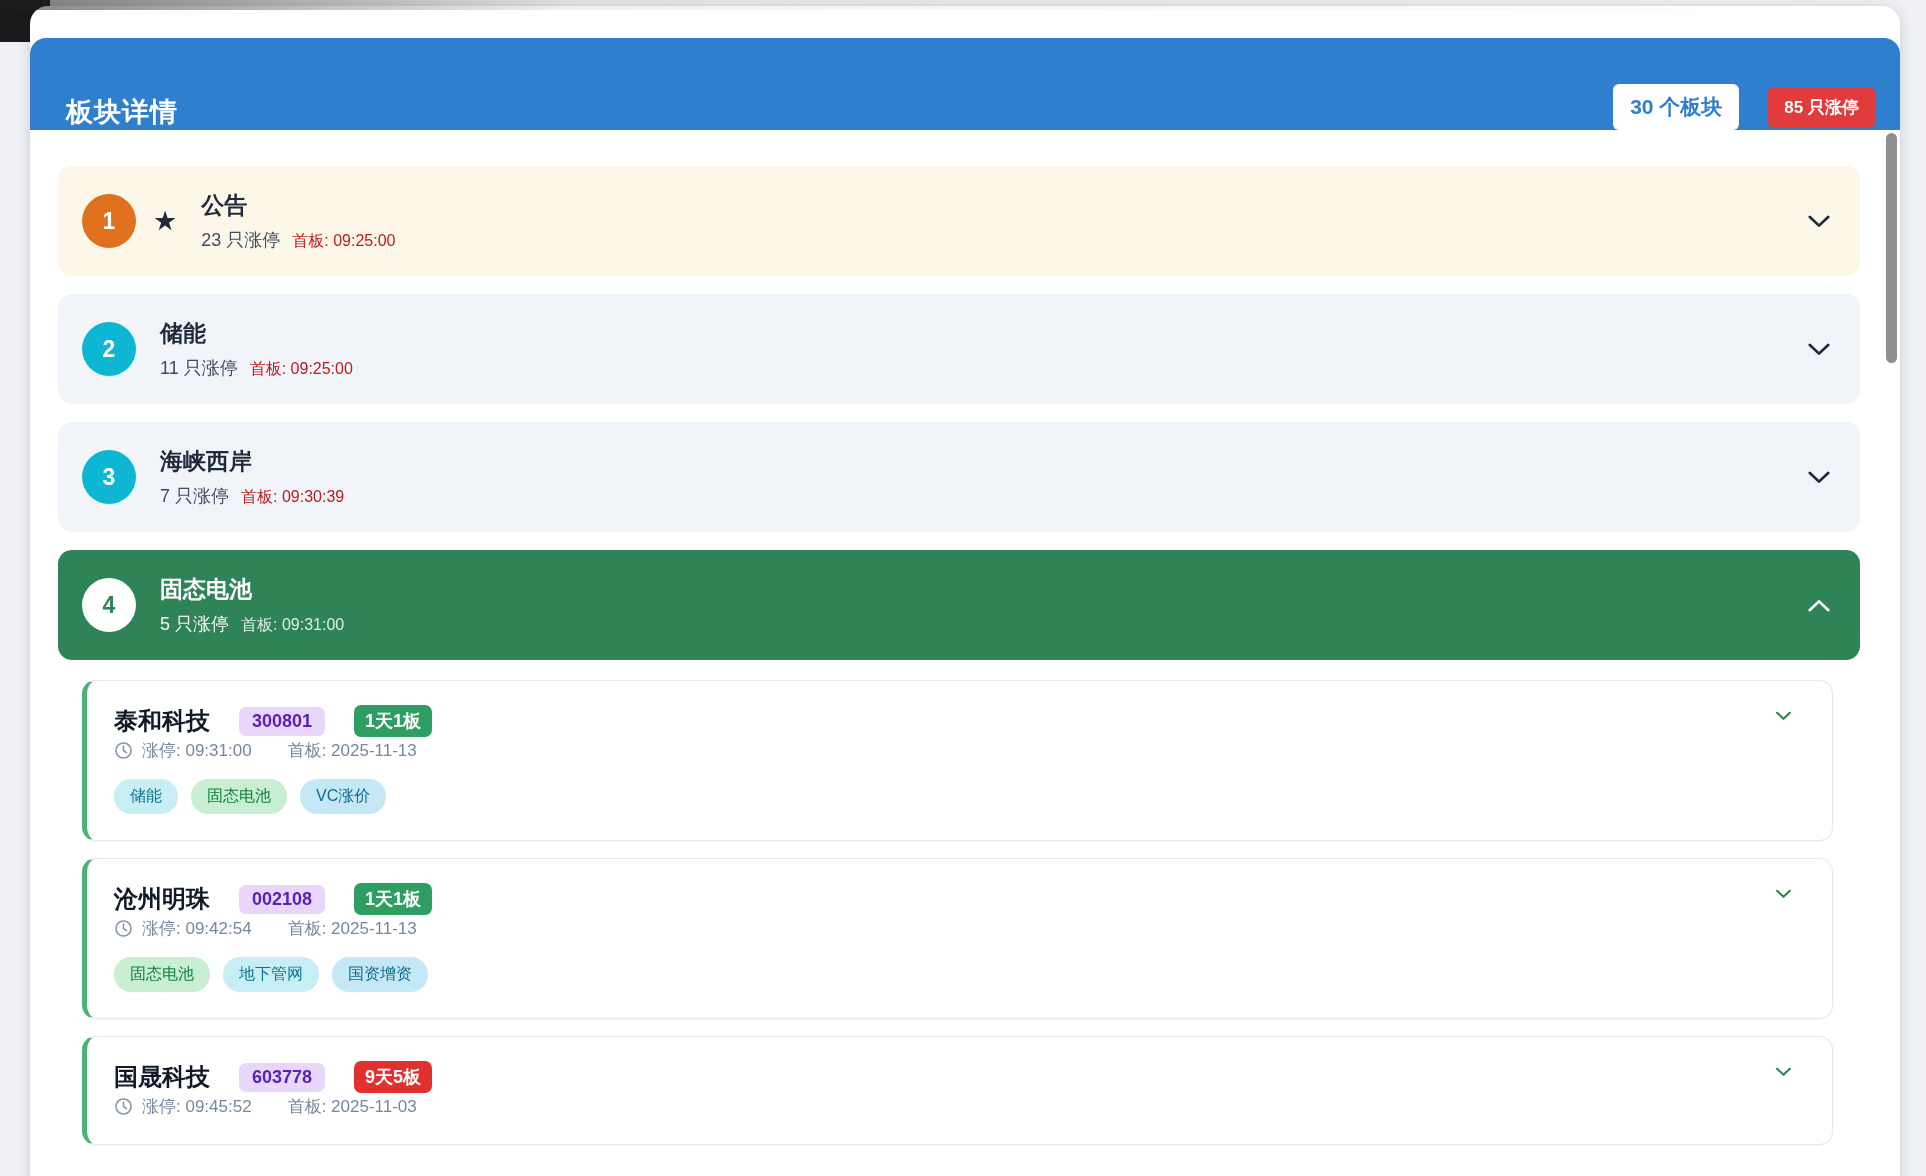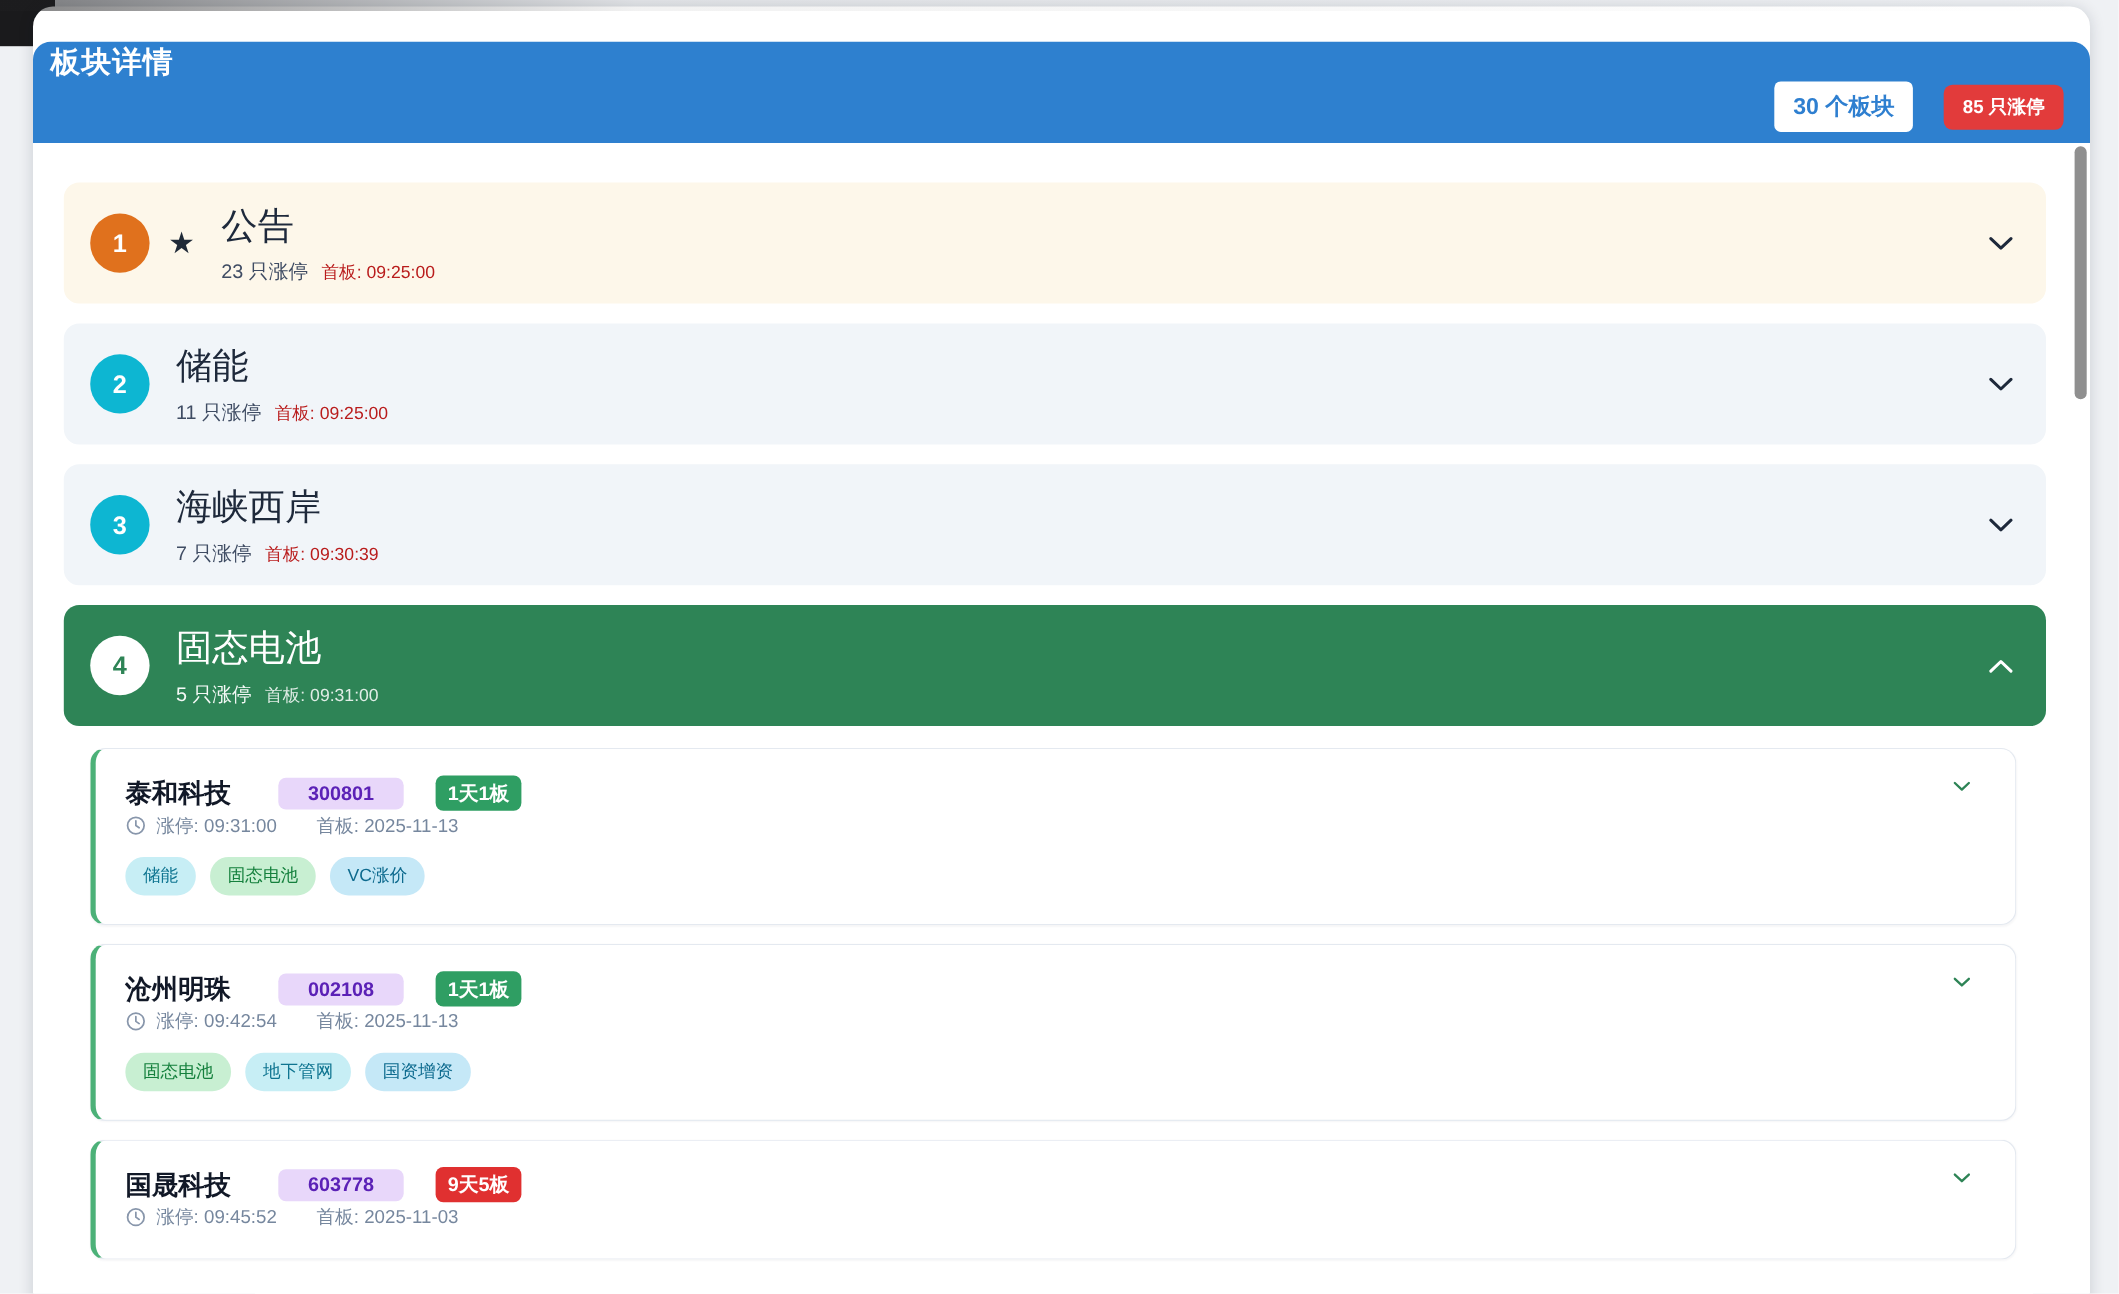--- a/index.html
+++ b/index.html
@@ -20,21 +20,21 @@
   }
   .window {
     position: absolute; left: 30px; top: 6px; width: 1870px; height: 1200px;
     background: #ffffff; border-radius: 18px 18px 0 0;
     box-shadow: 0 2px 14px rgba(15,23,42,.16);
     z-index: 1; padding-top: 32px;
   }
   
   .panel-header {
     height: 92px; background: #2e80cf; border-radius: 16px 16px 0 0;
-    display: flex; align-items: flex-start; padding: 0 24px 0 16px; flex-direction: column;
+    display: flex; align-items: flex-end; padding: 0 24px 0 36px;
   }
   .panel-title { color: #ffffff; font-size: 27px; font-weight: bold; letter-spacing: 1px; }
   .header-badges { margin-left: auto; display: flex; align-items: center; gap: 28px; }
   .badge-count {
     background: #ffffff; color: #2e7fd0; font-size: 21px; font-weight: bold;
     padding: 9px 17px; border-radius: 6px;
   }
   .badge-limit {
     background: #e23b3b; color: #ffffff; font-size: 17px; font-weight: bold;
     padding: 9px 17px; border-radius: 8px;
@@ -50,42 +50,42 @@
   .theme-gray  { background: #f1f5f9; }
   .theme-green { background: #2e8456; }
   .rank-badge {
     width: 54px; height: 54px; border-radius: 50%; flex: 0 0 54px;
     display: flex; align-items: center; justify-content: center;
     color: #ffffff; font-size: 23px; font-weight: bold;
   }
   .theme-green .rank-badge { background: #ffffff !important; color: #2e8456; }
   .star { font-size: 27px; color: #1f2937; margin-left: 17px; line-height: 1; }
   .sector-text { margin-left: 24px; }
-  .sector-name { font-size: 33px; font-weight: normal; color: #1e293b; margin-bottom: 7px; }
+  .sector-name { font-size: 23px; font-weight: bold; color: #1e293b; margin-bottom: 7px; }
   .sector-sub { font-size: 18px; color: #3f4c63; }
   .sector-first { font-size: 16px; color: #b91c1c; margin-left: 12px; }
   .theme-green .sector-name { color: #ffffff; }
   .theme-green .sector-sub { color: rgba(255,255,255,.95); }
   .theme-green .sector-first { color: rgba(255,255,255,.85); }
   .sector-chevron { margin-left: auto; color: #1e293b; display: flex; align-items: center; }
   .theme-green .sector-chevron { color: #ffffff; }
   .sector-row.expanded .sector-chevron svg { transform: rotate(180deg); }
   
   .stock-list { padding: 2px 27px 0 24px; }
   .stock-card {
     position: relative; background: #ffffff;
     border: 1px solid #e4e9f0; border-left: 5px solid #4cb178;
     border-radius: 14px; padding: 24px 30px 26px 27px; margin-bottom: 17px;
     box-shadow: 0 1px 2px rgba(15,23,42,.04);
   }
   .stock-title-row { display: flex; align-items: center; gap: 29px; }
   .stock-name { font-size: 24px; font-weight: bold; color: #111827; }
   .code-pill {
     background: #e8d7fa; color: #5b21b6; font-size: 18px; font-weight: bold;
-    padding: 4px 27px; border-radius: 7px; margin-left: 14px;
+    padding: 4px 13px; border-radius: 7px;
   }
   .streak-pill { font-size: 18px; font-weight: bold; color: #ffffff; padding: 4px 11px; border-radius: 7px; }
   .streak-green { background: #2f9e63; }
   .streak-red   { background: #e03030; }
   .stock-chevron { position: absolute; top: 26px; right: 40px; color: #2e8456; }
   .stock-meta {
     margin-top: 2px; display: flex; align-items: center;
     color: #76879e; font-size: 17px;
   }
   .clock-icon { display: flex; margin-right: 9px; color: #8896ab; }

